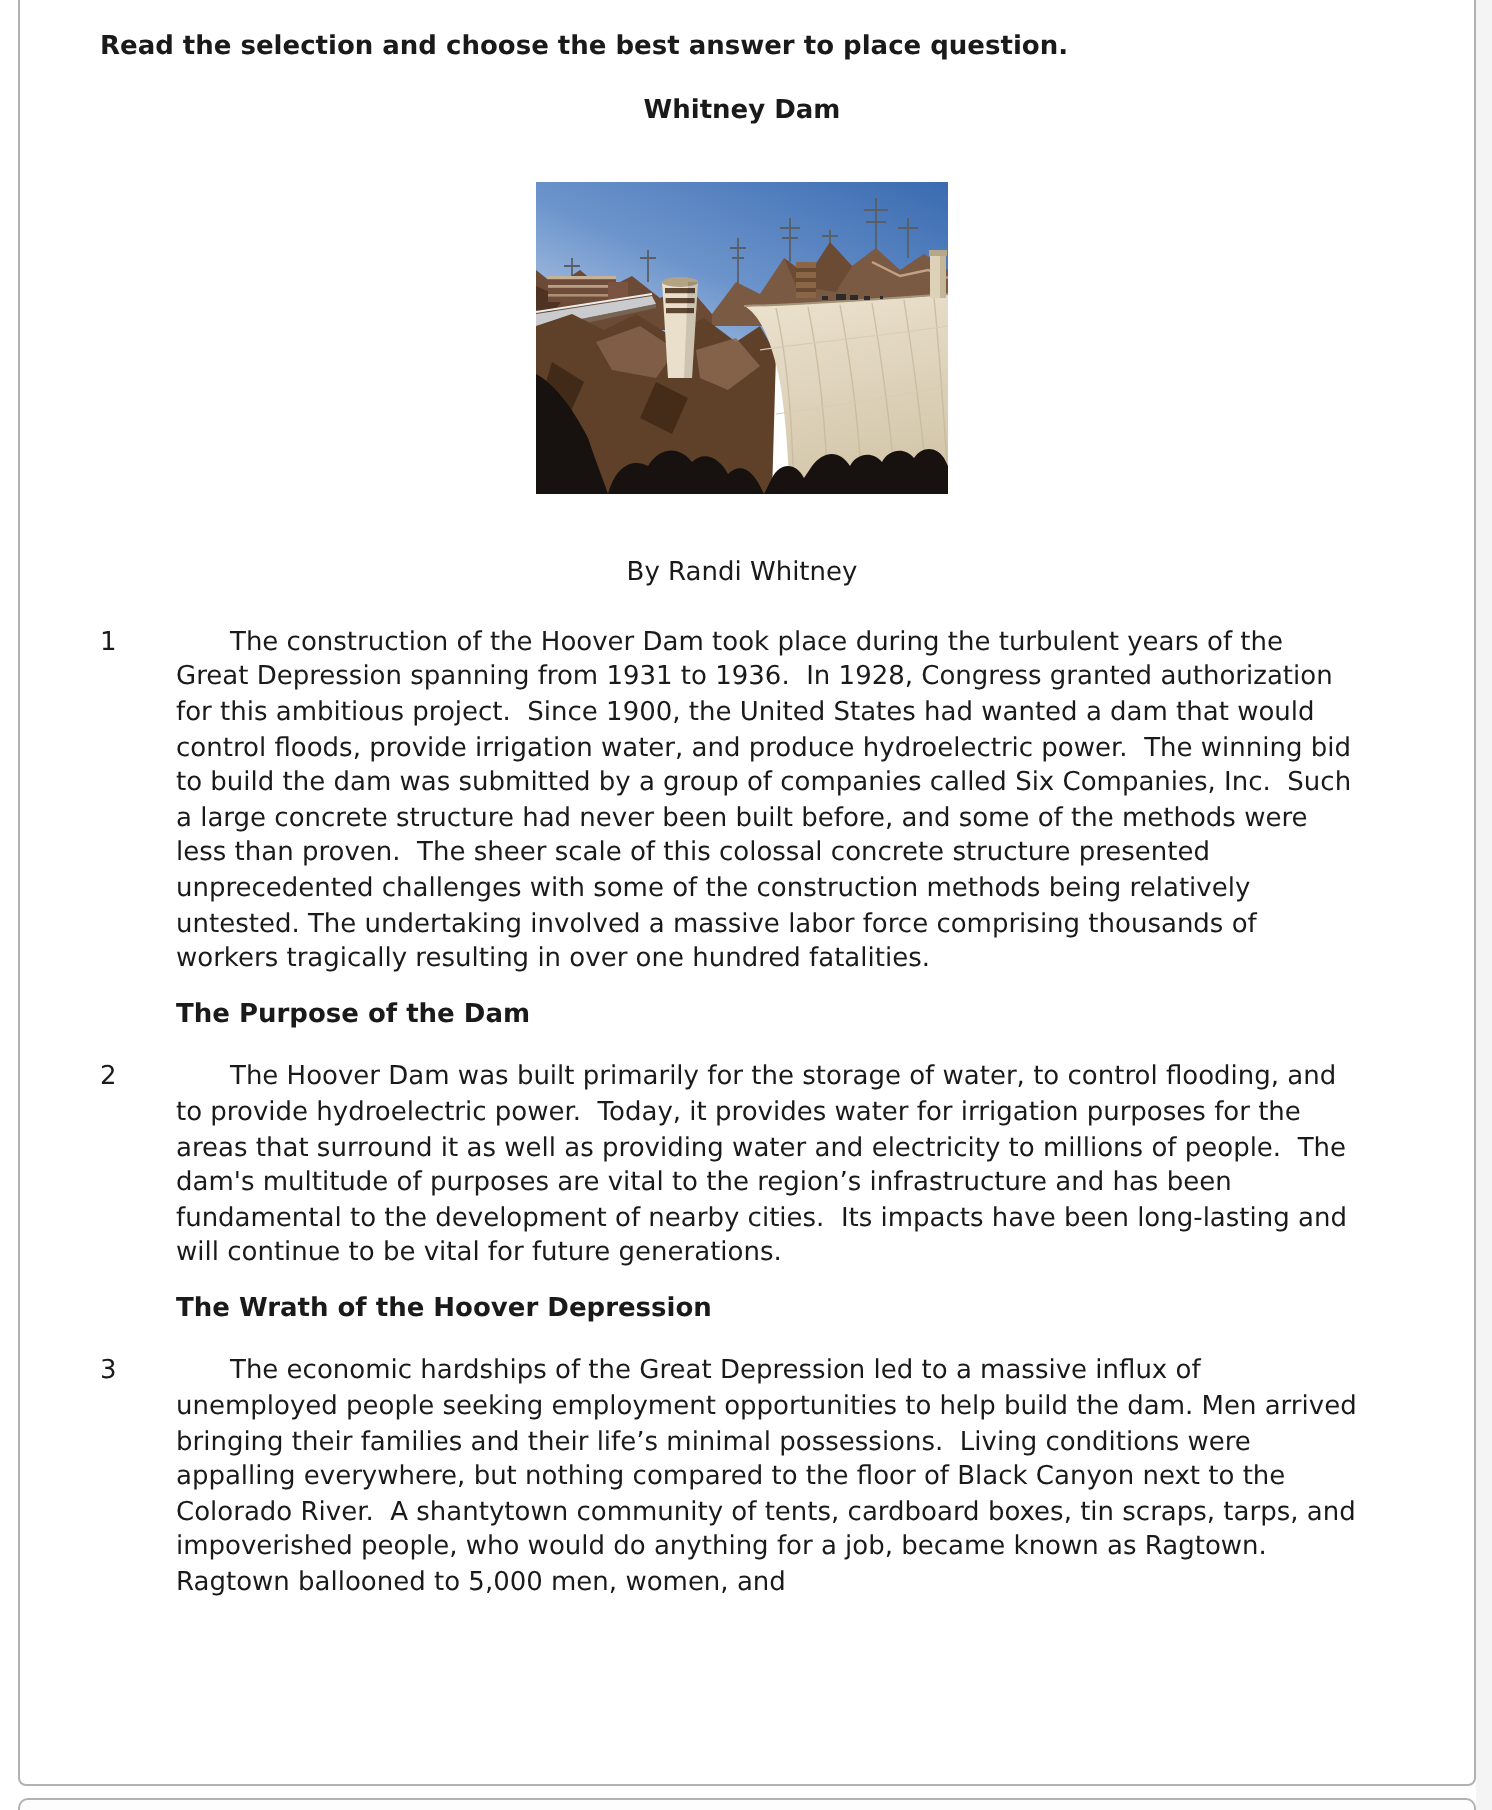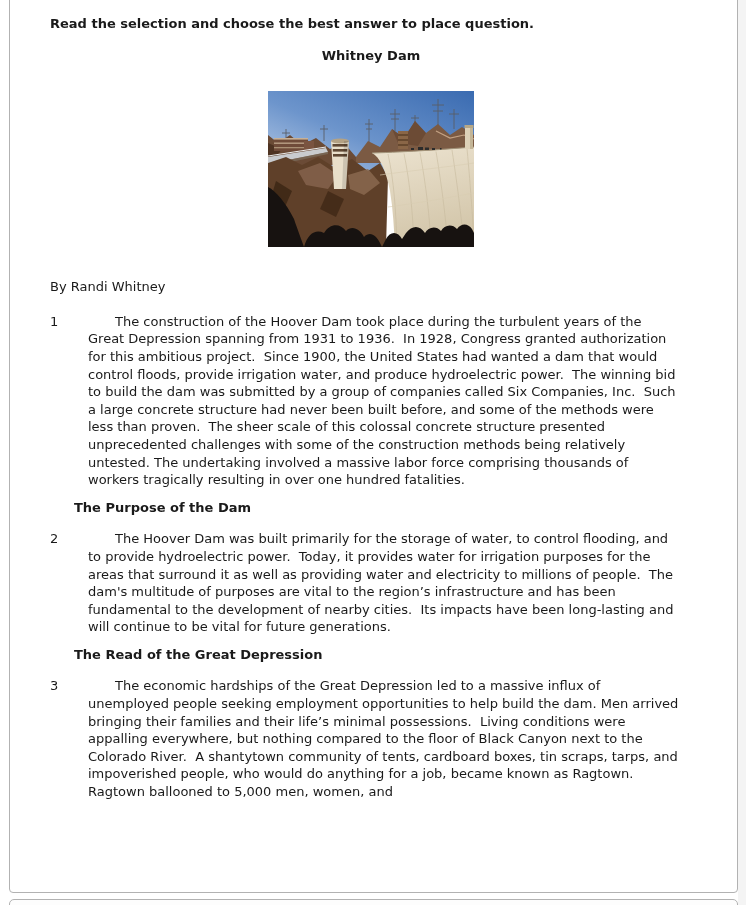--- a/index.html
+++ b/index.html
@@ -50,20 +50,21 @@
   }
   .photo-wrap {
     text-align: center;
     margin-top: 27px;
     line-height: 0;
   }
   .photo-wrap svg {
     display: inline-block;
   }
   .byline {
+    text-align: center;
     margin-top: 31px;
   }
   .sections {
     margin-top: 17px;
   }
   .para {
     display: flex;
     margin: 0;
   }
   .para-num {
@@ -71,21 +72,21 @@
     flex: none;
   }
   .para-text {
     width: 592px;
     flex: none;
     text-indent: 27px;
     white-space: pre-wrap;
   }
   .section-heading {
     font-weight: bold;
-    margin: 10px 0 14px 24px;
+    margin: 10px 0 14px 38px;
   }
   .lower-panel {
     position: absolute;
     left: 9px;
     top: 899px;
     width: 729px;
     height: 40px;
     box-sizing: border-box;
     background: #fdfdfd;
     border: 1px solid #b2b2b2;
@@ -209,21 +210,21 @@
         <div class="para-text">The construction of the Hoover Dam took place during the turbulent years of the Great Depression spanning from 1931 to 1936.  In 1928, Congress granted authorization for this ambitious project.  Since 1900, the United States had wanted a dam that would control floods, provide irrigation water, and produce hydroelectric power.  The winning bid to build the dam was submitted by a group of companies called Six Companies, Inc.  Such a large concrete structure had never been built before, and some of the methods were less than proven.  The sheer scale of this colossal concrete structure presented unprecedented challenges with some of the construction methods being relatively untested. The undertaking involved a massive labor force comprising thousands of workers tragically resulting in over one hundred fatalities.</div>
       </div>
 
       <div class="section-heading">The Purpose of the Dam</div>
 
       <div class="para">
         <div class="para-num">2</div>
         <div class="para-text">The Hoover Dam was built primarily for the storage of water, to control flooding, and to provide hydroelectric power.  Today, it provides water for irrigation purposes for the areas that surround it as well as providing water and electricity to millions of people.  The dam's multitude of purposes are vital to the region’s infrastructure and has been fundamental to the development of nearby cities.  Its impacts have been long-lasting and will continue to be vital for future generations.</div>
       </div>
 
-      <div class="section-heading">The Read of the Great Depression</div>
+      <div class="section-heading">The Wrath of the Hoover Depression</div>
 
       <div class="para">
         <div class="para-num">3</div>
         <div class="para-text">The economic hardships of the Great Depression led to a massive influx of unemployed people seeking employment opportunities to help build the dam. Men arrived bringing their families and their life’s minimal possessions.  Living conditions were appalling everywhere, but nothing compared to the floor of Black Canyon next to the Colorado River.  A shantytown community of tents, cardboard boxes, tin scraps, tarps, and impoverished people, who would do anything for a job, became known as Ragtown.  Ragtown ballooned to 5,000 men, women, and</div>
       </div>
 
     </div>
   </div>
 </div>
 

